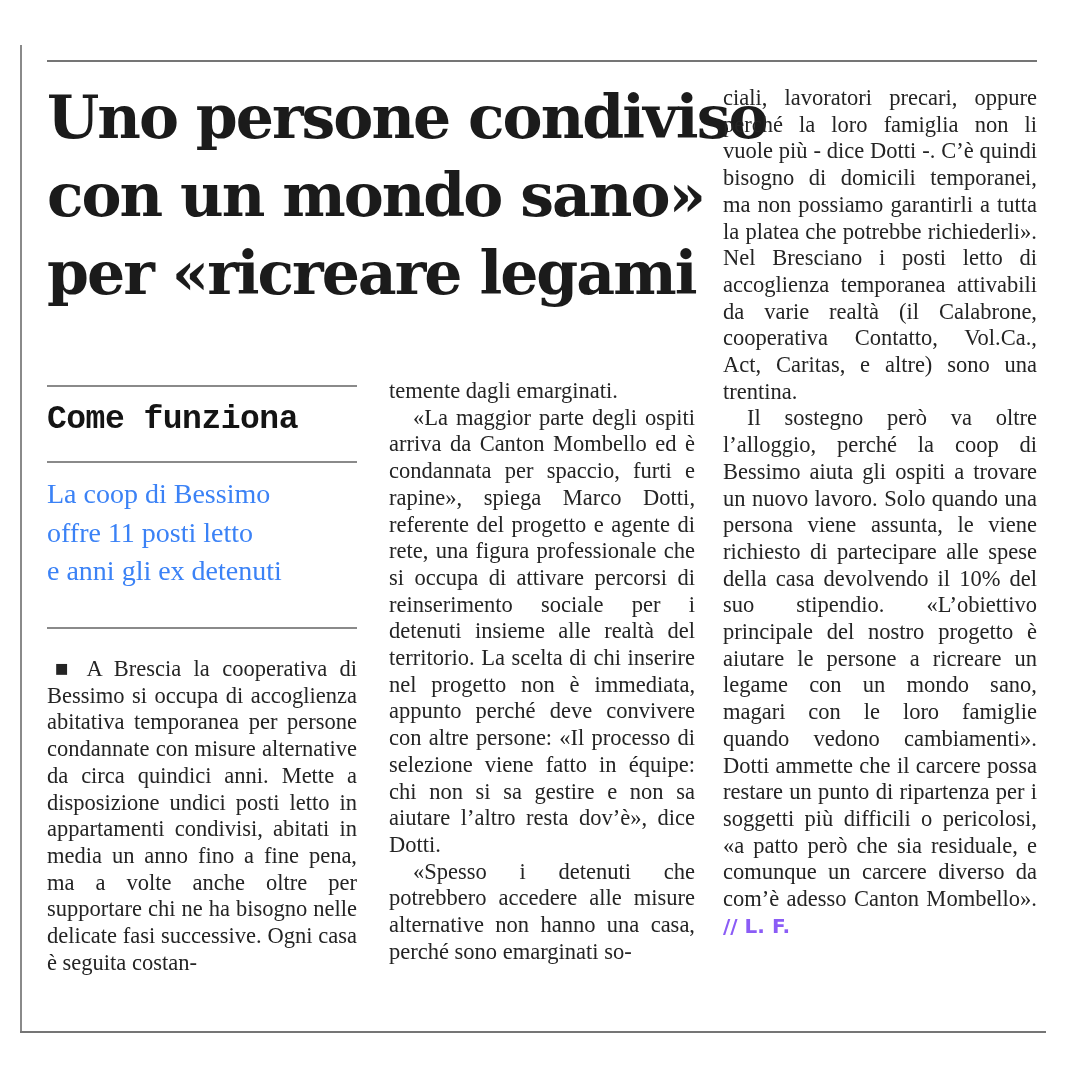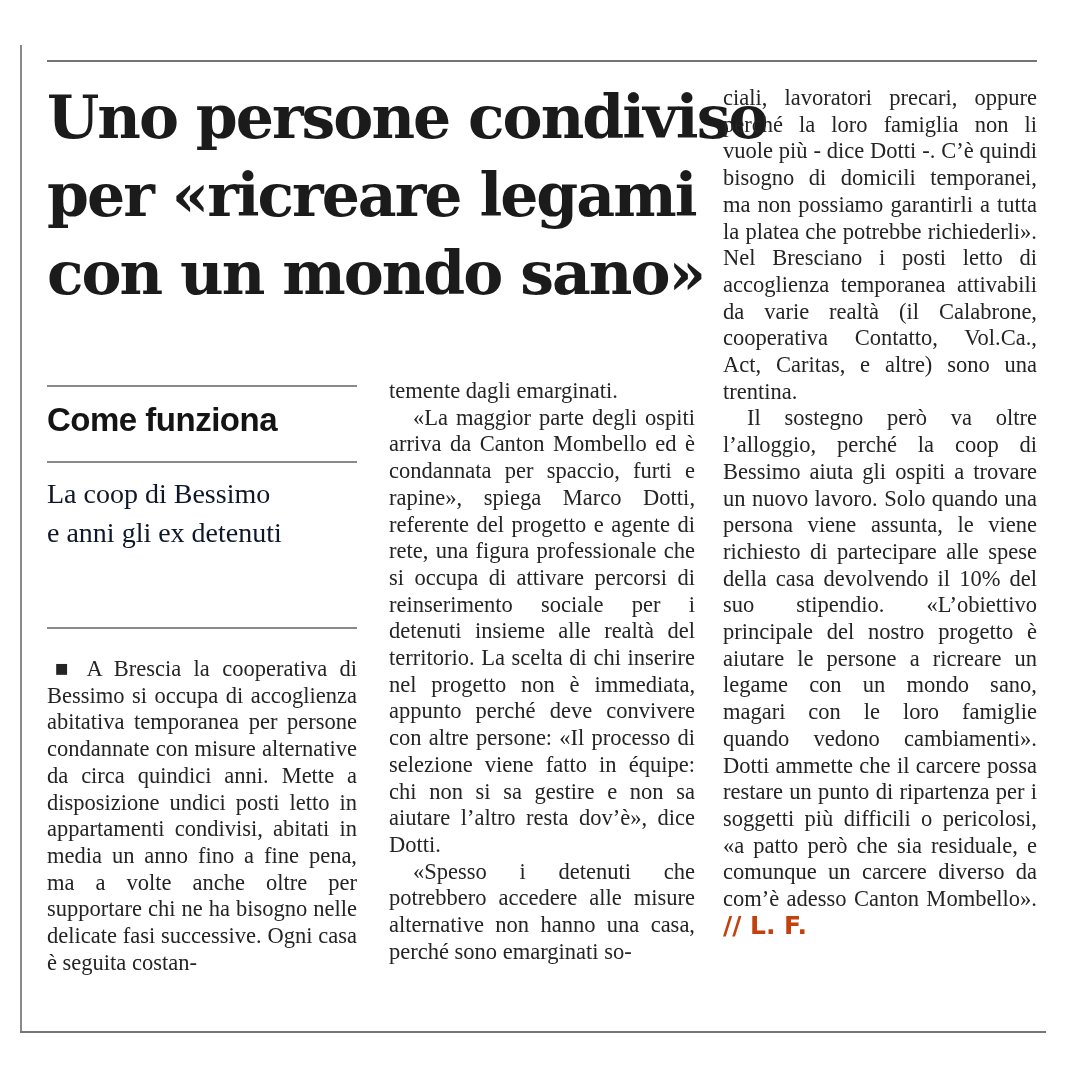--- a/index.html
+++ b/index.html
@@ -55,35 +55,35 @@
     left: 0;
     width: 310px; height: 1.5px;
     background: #8a8a8a;
   }
   #kicker-rule-top { top: 0; }
   #kicker-rule-mid { top: 76px; }
   #kicker-rule-bottom { top: 242px; }
   #kicker-title {
     position: absolute;
     left: 0; top: 16px;
-    font-family: Liberation Sans, sans-serif;
+    font-family: Liberation Mono, monospace;
     font-weight: bold;
     font-size: 33px;
     letter-spacing: -0.5px;
     color: #141414;
     white-space: nowrap;
   }
   #standfirst {
     position: absolute;
     left: 0; top: 90px;
     width: 310px;
     font-family: "Liberation Serif", serif;
     font-size: 28px;
     line-height: 38.5px;
-    color: #0f172a;
+    color: #3b82f6;
     white-space: nowrap;
   }
   .bodycol {
     position: absolute;
     font-family: "Liberation Serif", serif;
     font-size: 22.5px;
     line-height: 26.7px;
     text-align: justify;
     color: #242424;
   }
@@ -92,45 +92,46 @@
   #col3 { left: 723px; top: 85px;  width: 314px; }
   .bodycol p {
     margin: 0;
     padding: 0;
   }
   .bodycol p.indent { text-indent: 24px; }
   .bodycol p.lead   { text-indent: 8px; }
   .sig {
     font-family: "DejaVu Sans", sans-serif;
     font-weight: bold;
-    font-size: 25px;
-    color: #c2410c;
+    font-size: 20px;
+    color: #8b5cf6;
     white-space: nowrap;
   }
 </style>
 </head>
 <body>
 
 <div id="page">
 
   <div id="left-vrule" class="rule"></div>
   <div id="top-rule" class="rule"></div>
 
   <div id="headline">
     <div>Uno persone condiviso</div>
+    <div>con un mondo sano»</div>
     <div>per «ricreare legami</div>
-    <div>con un mondo sano»</div>
   </div>
 
   <div id="kicker">
     <div id="kicker-rule-top" class="krule"></div>
     <div id="kicker-title">Come funziona</div>
     <div id="kicker-rule-mid" class="krule"></div>
     <div id="standfirst">
       <div>La coop di Bessimo</div>
+      <div>offre 11 posti letto</div>
       <div>e anni gli ex detenuti</div>
     </div>
     <div id="kicker-rule-bottom" class="krule"></div>
   </div>
 
   <div id="col1" class="bodycol">
     <p class="lead">■ A Brescia la cooperativa di Bessimo si occupa di accoglienza abitativa temporanea per persone condannate con misure alternative da circa quindici anni. Mette a disposizione undici posti letto in appartamenti condivisi, abitati in media un anno fino a fine pena, ma a volte anche oltre per supportare chi ne ha bisogno nelle delicate fasi successive. Ogni casa è seguita costan-</p>
   </div>
 
   <div id="col2" class="bodycol">

